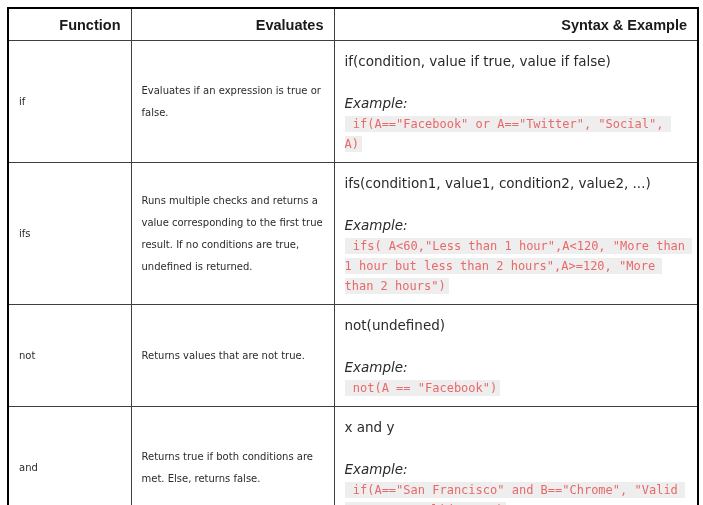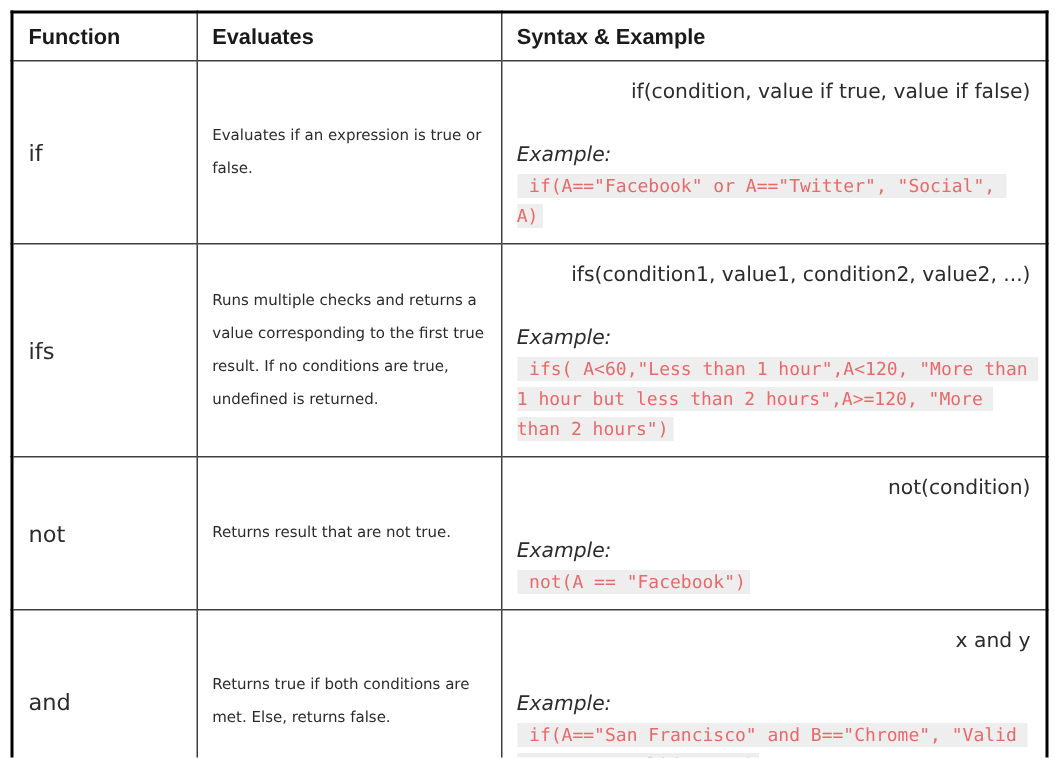--- a/index.html
+++ b/index.html
@@ -22,49 +22,48 @@
     table-layout: fixed;
     width: 690px;
     border: 2px solid var(--border-strong, #000000);
   }
   table.fn-table th,
   table.fn-table td {
     border: 1px solid var(--border-inner, #3f3f3f);
   }
   thead th {
     border-bottom: 2px solid var(--border-strong, #000000);
-    text-align: left;
+    text-align: right;
     vertical-align: middle;
     padding: 6px 10px;
     font-family: "Liberation Sans", sans-serif;
     font-size: 14.5px;
     font-weight: bold;
     color: #1a1a1a;
     height: 19px;
   }
   td.fn-name {
     vertical-align: middle;
     padding: 8px 10px;
-    font-size: 15px;
+    font-size: 10px;
   }
   td.fn-def {
     vertical-align: middle;
     padding: 8px 6px 8px 10px;
     font-size: 10px;
     line-height: 22px;
   }
   td.fn-syn {
     vertical-align: top;
     padding: 8px 10px;
     font-size: 13.5px;
   }
   .syntax-line {
     line-height: 20px;
     margin: 2px 0 22px 0;
-    text-align: right;
   }
   .example-label {
     line-height: 20px;
     margin: 0 0 1px 0;
     font-style: italic;
   }
   .code-line {
     margin: 0;
   }
   .code {
@@ -113,23 +112,23 @@
         <td class="fn-name">ifs</td>
         <td class="fn-def">Runs multiple checks and returns a value corresponding to the first true result. If no conditions are true, undefined is returned.</td>
         <td class="fn-syn">
           <div class="syntax-line">ifs(condition1, value1, condition2, value2, ...)</div>
           <div class="example-label">Example:</div>
           <div class="code-line"><span class="code"> ifs( A&lt;60,"Less than 1 hour",A&lt;120, "More than 1 hour but less than 2 hours",A&gt;=120, "More than 2 hours")</span></div>
         </td>
       </tr>
       <tr class="row-not">
         <td class="fn-name">not</td>
-        <td class="fn-def">Returns result that are not true.</td>
+        <td class="fn-def">Returns values that are not true.</td>
         <td class="fn-syn">
-          <div class="syntax-line">not(condition)</div>
+          <div class="syntax-line">not(undefined)</div>
           <div class="example-label">Example:</div>
           <div class="code-line"><span class="code"> not(A == "Facebook")</span></div>
         </td>
       </tr>
       <tr class="row-and">
         <td class="fn-name">and</td>
         <td class="fn-def">Returns true if both conditions are met. Else, returns false.</td>
         <td class="fn-syn">
           <div class="syntax-line">x and y</div>
           <div class="example-label">Example:</div>

